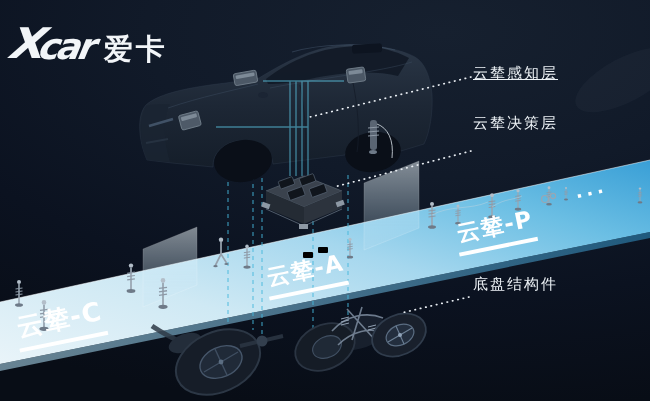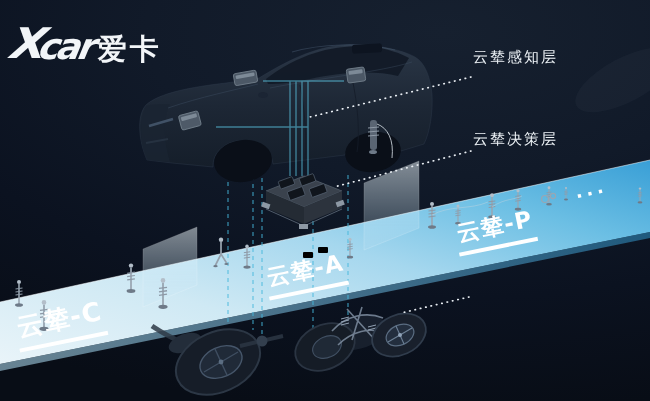--- a/index.html
+++ b/index.html
@@ -7,26 +7,26 @@
     position:relative;width:650px;height:401px;overflow:hidden;
     font-family:"DejaVu Sans","Liberation Sans",sans-serif;
     background:radial-gradient(120% 95% at 68% 8%, #16202f 0%, #111a29 38%, #0b1220 70%, #080d16 100%);
   }
   .artwork{position:absolute;left:0;top:0;width:650px;height:401px;}
 
   
   .logo{position:absolute;left:12px;top:20px;display:flex;align-items:flex-end;color:#f2f5f8;line-height:1;}
   .logo-x{font-style:italic;font-weight:900;font-size:46px;letter-spacing:-2px;transform:skewX(-10deg) scaleY(.92);}
   .logo-latin{font-style:italic;font-weight:800;font-size:36px;letter-spacing:-3px;margin-left:-5px;margin-bottom:1px;transform:skewX(-12deg);}
-  .logo-cn{font-weight:800;font-size:29px;margin-left:3px;margin-bottom:2px;letter-spacing:3px;}
+  .logo-cn{font-weight:800;font-size:29px;margin-left:9px;margin-bottom:2px;letter-spacing:3px;}
 
   
   .callout{position:absolute;left:473px;color:#edf2f6;font-size:15px;font-weight:500;letter-spacing:2px;white-space:nowrap;}
-  .callout-perception{top:48px;}
-  .callout-decision{top:130px;}
+  .callout-perception{top:64px;text-decoration:underline;}
+  .callout-decision{top:114px;}
   .callout-execution{top:174px;}
   .callout-chassis{top:275px;}
 
   
   .ribbon-label{
     position:absolute;color:#ffffff;font-weight:800;white-space:nowrap;
     transform-origin:left center;transform:rotate(-11.5deg);
     display:inline-block;border-bottom:4px solid #ffffff;padding:0 2px 3px 2px;letter-spacing:1px;
   }
   .ribbon-c{left:16px;top:311px;font-size:26px;}
@@ -239,19 +239,20 @@
   </svg>
 
   <div class="logo">
     <span class="logo-x">X</span>
     <span class="logo-latin">car</span>
     <span class="logo-cn">爱卡</span>
   </div>
 
   <div class="callout callout-perception">云辇感知层</div>
   <div class="callout callout-decision">云辇决策层</div>
+  <div class="callout callout-chassis">底盘结构件</div>
 
   <div class="ribbon-label ribbon-c">云辇-C</div>
   <div class="ribbon-label ribbon-a">云辇-A</div>
   <div class="ribbon-label ribbon-p">云辇-P</div>
   <div class="ribbon-dots">···</div>
 
 </div>
 
 </body></html>

